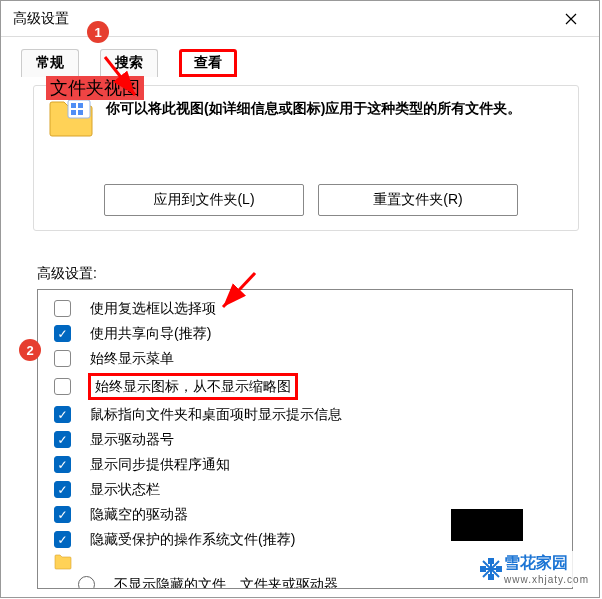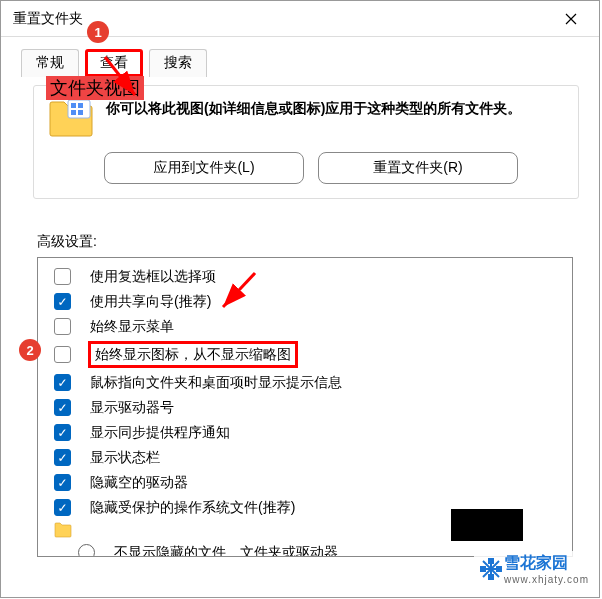--- a/index.html
+++ b/index.html
@@ -34,23 +34,24 @@
     height: 36px;
     display: flex;
     align-items: center;
     justify-content: center;
     cursor: pointer;
     font-size: 15px;
   }
 
   .tabs {
     display: flex;
-    gap: 6px;
+    gap: 21px;
     padding: 12px 20px 0 20px;
     position: relative;
+    font-weight: bold;
   }
   .tab {
     padding: 4px 14px;
     border: 1px solid #ccc;
     border-bottom: none;
     border-radius: 3px 3px 0 0;
     background: #fafafa;
     font-size: 14px;
     cursor: pointer;
     position: relative;
@@ -90,26 +91,27 @@
 
   .btn-row {
     display: flex;
     gap: 14px;
     margin-top: 14px;
     margin-left: 56px;
   }
   .win-btn {
     border: 1px solid #888;
     background: #fff;
-    border-radius: 8px;
+    border-radius: 2px;
     padding: 6px 0;
     font-size: 14px;
     cursor: pointer;
     width: 200px;
     text-align: center;
+    margin-top: 32px;
   }
 
   .adv-label {
     margin: 34px 32px 6px 36px;
     font-size: 14px;
   }
 
   .treeview {
     margin: 0 26px 0 36px;
     border: 1px solid #888;
@@ -198,34 +200,34 @@
     width: 72px; height: 32px;
     background: #000;
     z-index: 55;
   }
 </style>
 </head>
 <body>
 
 <div class="window">
   <div class="titlebar">
-    <span class="titlebar-title">重置文件夹</span>
+    <span class="titlebar-title">高级设置</span>
     <div class="titlebar-close">
       <svg width="12" height="12" viewBox="0 0 12 12">
           <path d="M1 1 L11 11 M11 1 L1 11" stroke="#000" stroke-width="1.2"></path>
         </svg>
     </div>
   </div>
 
   <div class="callout-badge" style="left:86px; top:20px;">1</div>
 
   <div class="tabs">
     <div class="tab">常规</div>
+    <div class="tab">搜索</div>
     <div class="tab active">查看</div>
-    <div class="tab">搜索</div>
   </div>
 
   <svg class="arrow-svg" style="left:94px; top:50px;" width="170" height="260">
     <defs>
       <marker id="ah1" markerWidth="10" markerHeight="10" refX="8" refY="3" orient="auto">
         <path d="M0,0 L8,3 L0,6 Z" fill="#ff0000"></path>
       </marker>
     </defs>
     <line x1="10" y1="6" x2="40" y2="44" stroke="#ff0000" stroke-width="3" marker-end="url(#ah1)"></line>
     <line x1="160" y1="222" x2="128" y2="256" stroke="#ff0000" stroke-width="3" marker-end="url(#ah1)"></line>

